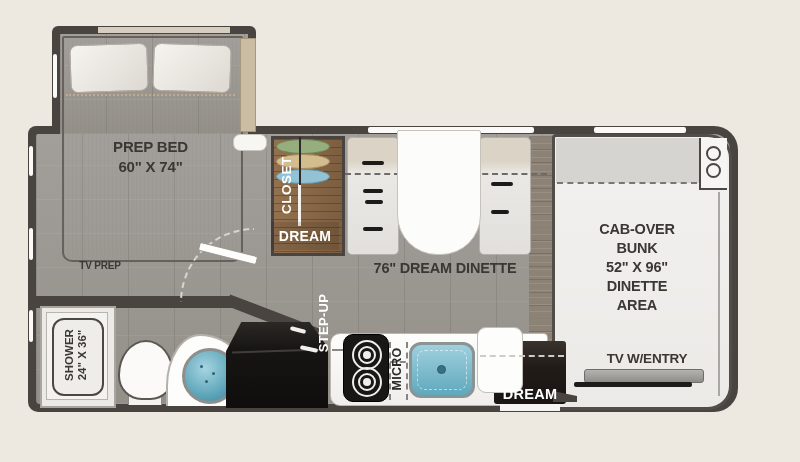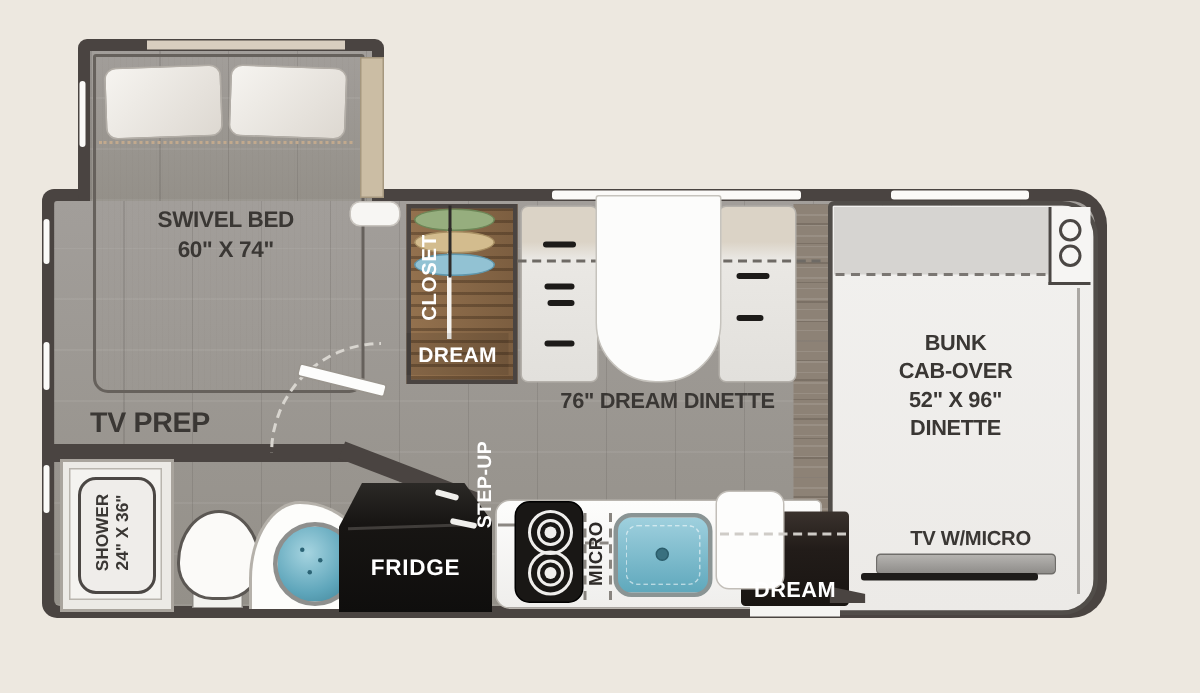--- a/index.html
+++ b/index.html
@@ -133,21 +133,21 @@
     background:linear-gradient(180deg,#B5B3B0,#8F8D8A);border:1px solid #6F6D6A;z-index:5;}
   .tv-shadow{left:574px;top:382px;width:118px;height:5px;background:#1E1C1A;border-radius:2px;z-index:5;}
   .corner-wedge{left:553px;top:385px;width:24px;height:17px;background:#4A4441;
     clip-path:polygon(0 35%,100% 65%,100% 100%,0 100%);z-index:5;}
 
   
   .lbl{position:absolute;font-weight:700;color:#3A3734;text-align:center;letter-spacing:-0.2px;z-index:8;}
   .vlbl{position:absolute;font-weight:700;white-space:nowrap;z-index:8;
     transform:translate(-50%,-50%) rotate(-90deg);}
   .bed-label{left:62px;top:137px;width:177px;font-size:15px;line-height:20px;}
-  .tvprep-label{left:38px;top:272px;width:124px;font-size:19px;}
+  .tvprep-label{left:38px;top:260px;width:124px;font-size:10px;}
   .shower-label{left:76px;top:355px;font-size:11.5px;line-height:13px;color:#3A3734;text-align:center;}
   .closet-label{left:286px;top:185px;font-size:13.5px;color:#FFF;letter-spacing:.5px;}
   .pantry-label{left:271px;top:228px;width:68px;font-size:14px;color:#FFF;letter-spacing:.2px;}
   .stepup-label{left:323px;top:323px;font-size:13px;color:#FFF;letter-spacing:.3px;}
   .dinette-label{left:340px;top:260px;width:210px;font-size:14.5px;}
   .flipup-label{left:393px;top:316px;width:134px;font-size:13px;}
   .fridge-label{left:226px;top:370px;width:102px;font-size:15px;color:#FFF;letter-spacing:.5px;}
   .micro-label{left:397px;top:369px;font-size:12.5px;color:#2E2B29;letter-spacing:.3px;}
   .entry-label{left:494px;top:386px;width:72px;font-size:14.5px;color:#FFF;letter-spacing:.3px;}
   .bunk-label{left:560px;top:220px;width:154px;font-size:14.5px;line-height:19px;}
@@ -174,21 +174,21 @@
   <div class="a win w7"></div>
   <div class="a w8"></div>
 
   <div class="a bed"></div>
   <div class="a pillow p1"></div>
   <div class="a pillow p2"></div>
   <div class="a fold"></div>
   <div class="a nightstand"></div>
   <div class="a shelf-white"></div>
   <div class="lbl bed-label">
-    <div>SWIVEL BED</div>
+    <div>PREP BED</div>
     <div>60" X 74"</div>
   </div>
   <div class="lbl tvprep-label">TV PREP</div>
 
   <div class="a wall bath-wall-top"></div>
   <div class="a wall bath-wall-angled"></div>
   <div class="a arc arc1"></div>
   <div class="a arc arc2"></div>
   <div class="a door-leaf"></div>
 
@@ -254,38 +254,38 @@
       <span class="hl"></span>
       <span class="drain"></span>
     </div>
   <div class="a flip-counter"></div>
 
   <div class="a fridge">
     <span class="ridge"></span>
       <span class="hl1"></span>
       <span class="hl2"></span>
   </div>
-  <div class="lbl fridge-label">FRIDGE</div>
 
   <div class="a entry-box"></div>
   <div class="a entry-dash"></div>
   <div class="lbl entry-label">DREAM</div>
   <div class="a entry-step"></div>
 
   <div class="a bunk"></div>
   <div class="a bunk-strip"></div>
   <div class="a bunk-dot"></div>
   <div class="a cupbox"></div>
   <div class="a cup c1"></div>
   <div class="a cup c2"></div>
   <div class="a windshield"></div>
   <div class="lbl bunk-label">
+    <div>CAB-OVER</div>
     <div>BUNK</div>
-    <div>CAB-OVER</div>
     <div>52" X 96"</div>
     <div>DINETTE</div>
-  </div>
-  <div class="lbl tvswivel-label">TV W/MICRO</div>
+    <div>AREA</div>
+  </div>
+  <div class="lbl tvswivel-label">TV W/ENTRY</div>
   <div class="a tv-bar"></div>
   <div class="a tv-shadow"></div>
   <div class="a corner-wedge"></div>
 
 </div>
 
 </body></html>

